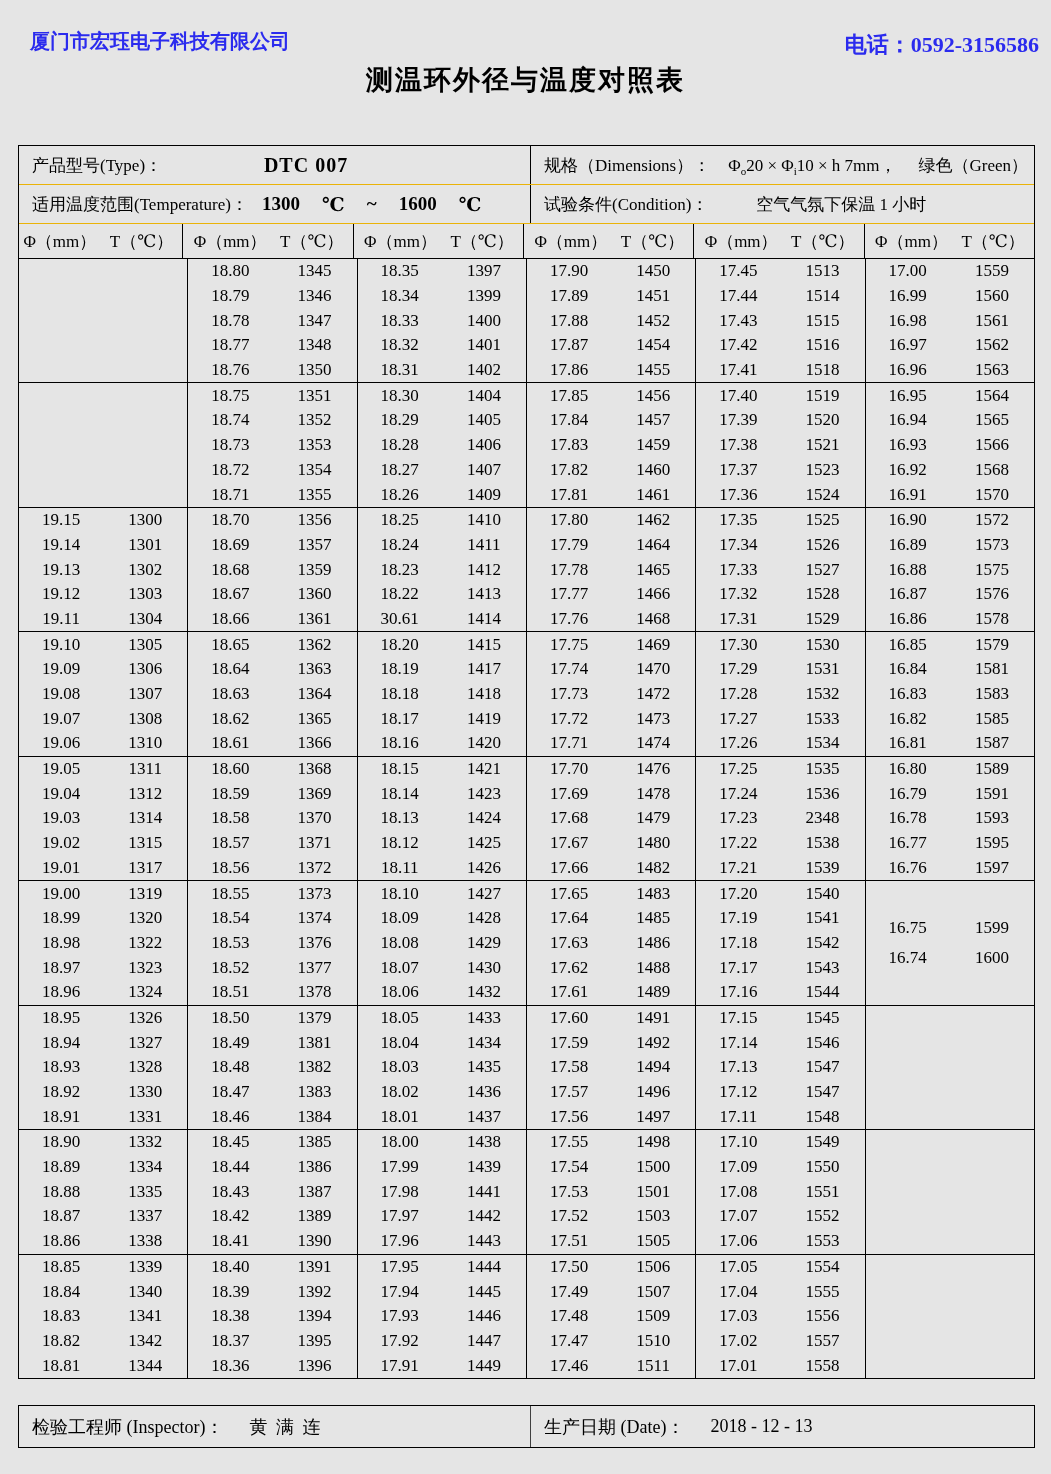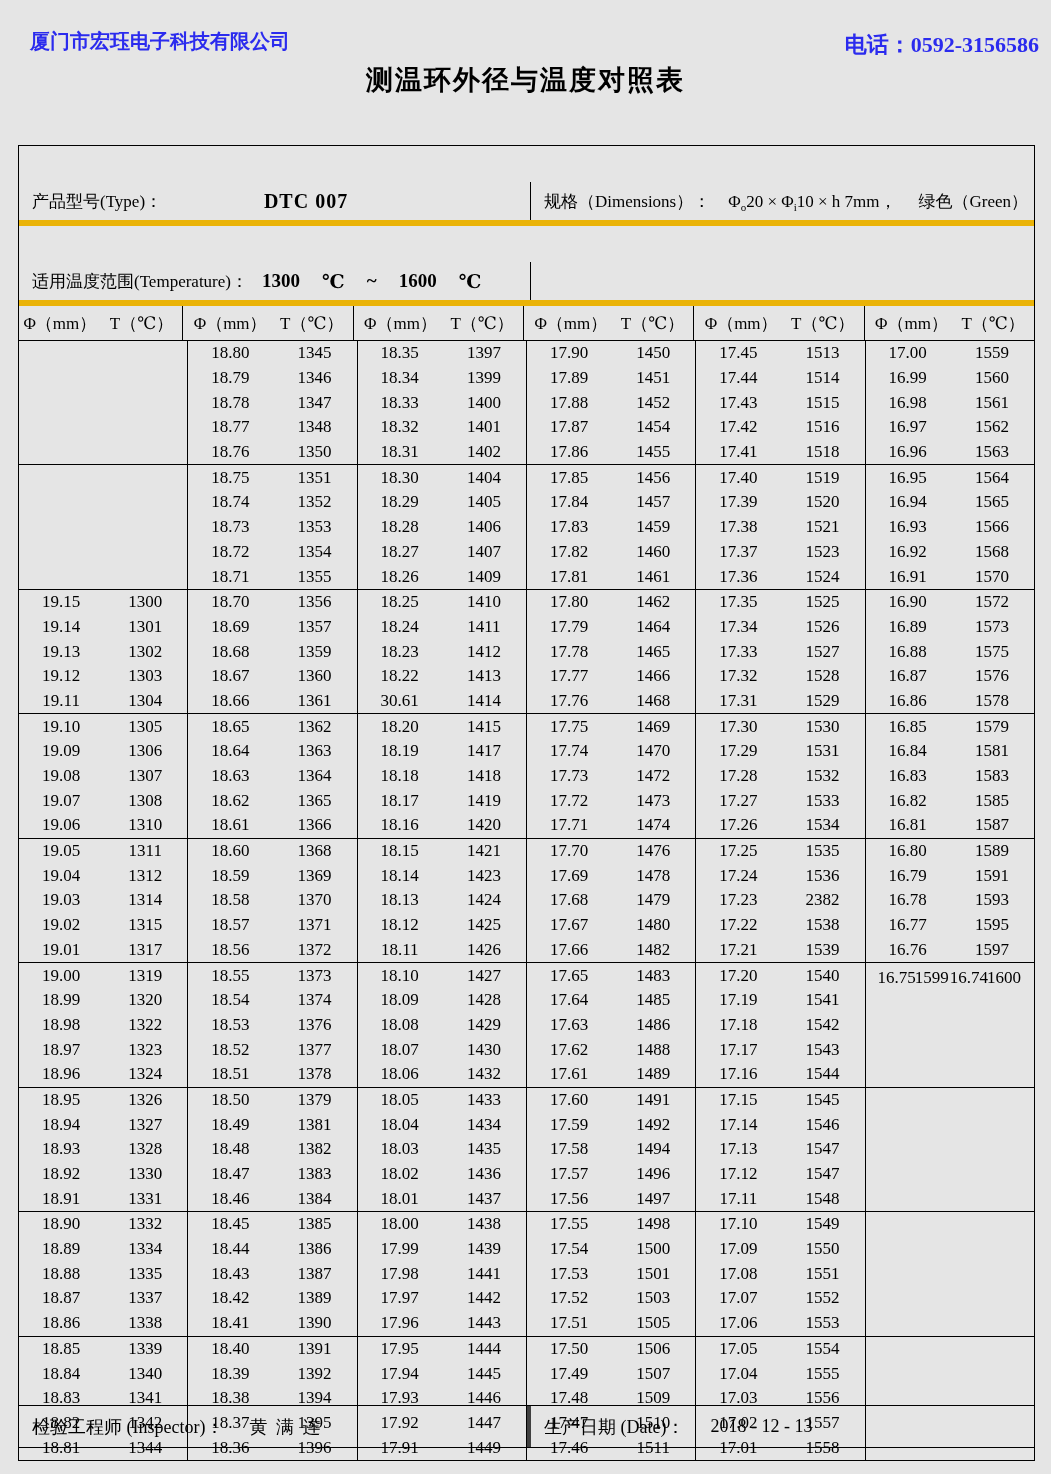--- a/index.html
+++ b/index.html
@@ -4,21 +4,21 @@
 <style>
   html,body{margin:0;padding:0;background:#ffffff;}
   .page{position:relative;width:1051px;height:1474px;background:#e5e5e5;
         font-family:"Liberation Serif","DejaVu Serif",serif;color:#000;}
   .company{position:absolute;left:30px;top:28px;font-size:20px;font-weight:600;}
   .phone{position:absolute;right:12px;top:30px;font-size:22px;font-weight:600;text-align:center;}
   .title{position:absolute;left:0;right:0;top:62px;text-align:center;
          font-size:27px;font-weight:bold;letter-spacing:2px;}
   .main-table{position:absolute;left:18px;top:145px;width:1017px;
               border:1.5px solid #000;box-sizing:border-box;}
-  .info-row{display:flex;height:38px;border-bottom:6px solid #eab308;font-size:17px;margin-top:36px;}
+  .info-row{display:flex;height:38px;border-bottom:1px solid #eab308;font-size:17px;}
   .info-cell{display:flex;align-items:center;box-sizing:border-box;height:100%;}
   .info-left{width:512px;border-right:1px solid #000;padding-left:13px;}
   .info-right{flex:1;padding-left:13px;}
   .type-value{flex:1;text-align:center;margin-right:80px;font-weight:bold;
               font-size:20px;letter-spacing:1px;}
   .temp-value{display:flex;gap:22px;margin-left:14px;font-weight:bold;font-size:19px;}
   .dims-value{margin-left:18px;}
   .dims-color{margin-left:22px;}
   sub.spec{font-size:11px;vertical-align:-4px;}
   .cond-value{margin-left:48px;}
@@ -26,26 +26,26 @@
   .pair-head{flex:1 1 0;display:flex;align-items:center;border-right:1px solid #000;
              font-size:17px;box-sizing:border-box;}
   .pair-head:last-child{border-right:none;}
   .pair-head span{width:50%;text-align:center;}
   .block{display:flex;border-bottom:1px solid #000;}
   .block:last-child{border-bottom:none;}
   .pair-cell{flex:1 1 0;border-right:1px solid #000;box-sizing:border-box;}
   .pair-cell:last-child{border-right:none;}
   .line{display:flex;align-items:center;height:24.7px;}
   .line .phi,.line .tv{width:50%;text-align:center;font-size:17px;}
-  .pair-cell.merged{display:flex;flex-direction:row;justify-content:center;}
+  .pair-cell.merged{display:flex;flex-direction:column;justify-content:center;}
   .pair-cell.merged .line{height:30px;}
   .footer-box{position:absolute;left:18px;top:1405px;width:1017px;height:43px;
               border:1.5px solid #000;box-sizing:border-box;display:flex;font-size:18px;}
   .footer-cell{display:flex;align-items:center;box-sizing:border-box;height:100%;}
-  .footer-left{width:512px;border-right:4px solid #404040;padding-left:13px;}
+  .footer-left{width:512px;border-right:1px solid #404040;padding-left:13px;}
   .footer-right{flex:1;padding-left:13px;}
   .inspector-name{margin-left:26px;letter-spacing:2px;}
   .date-value{margin-left:26px;}
 </style>
 </head>
 <body>
 
 <div class="page">
 
   <div class="company" style="color:#2b2bee;">厦门市宏珏电子科技有限公司</div>
@@ -76,20 +76,24 @@
       <div class="info-cell info-left">
         <span>适用温度范围(Temperature)：</span>
         <span class="temp-value">
           <span>1300</span>
           <span>℃</span>
           <span>~</span>
           <span>1600</span>
           <span>℃</span>
         </span>
       </div>
+      <div class="info-cell info-right">
+        <span>试验条件(Condition)：</span>
+        <span class="cond-value">空气气氛下保温 1 小时</span>
+      </div>
     </div>
 
     <div class="head-row">
       <div class="pair-head">
         <span>Φ（mm）</span>
         <span>T（℃）</span>
       </div>
       <div class="pair-head">
         <span>Φ（mm）</span>
         <span>T（℃）</span>
@@ -742,21 +746,21 @@
             <div class="line">
               <span class="phi">17.25</span>
               <span class="tv">1535</span>
             </div>
             <div class="line">
               <span class="phi">17.24</span>
               <span class="tv">1536</span>
             </div>
             <div class="line">
               <span class="phi">17.23</span>
-              <span class="tv">2382</span>
+              <span class="tv">2348</span>
             </div>
             <div class="line">
               <span class="phi">17.22</span>
               <span class="tv">1538</span>
             </div>
             <div class="line">
               <span class="phi">17.21</span>
               <span class="tv">1539</span>
             </div>
           </div>

